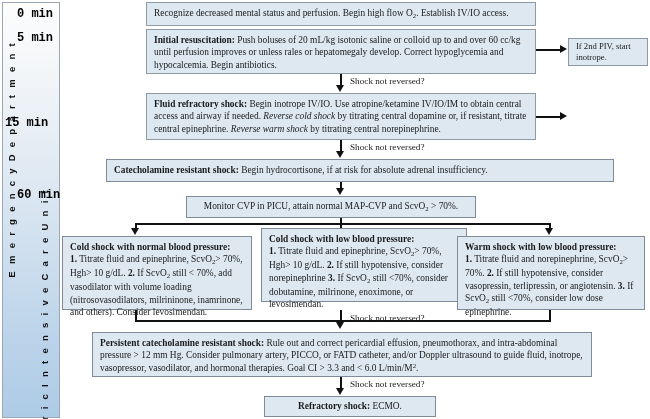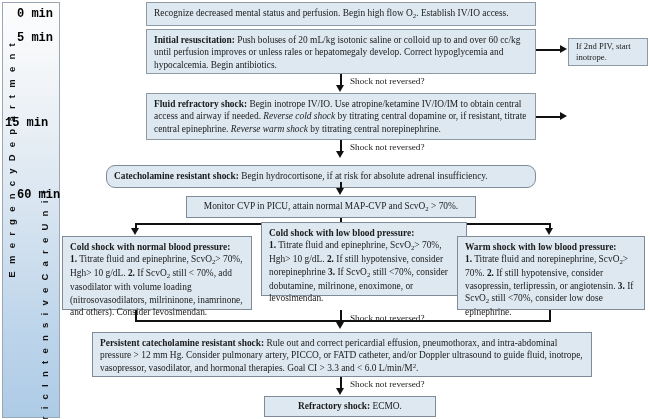--- a/index.html
+++ b/index.html
@@ -120,21 +120,21 @@
   </div>
 
   <div class="hline" style="left:536px;top:116px;width:26px;"></div>
   <div class="arrow-right" style="left:560px;top:112px;"></div>
 
 
   <div class="vline" style="left:340px;top:140px;height:13px;"></div>
   <div class="arrow-down" style="left:336px;top:151px;"></div>
   <div class="conn-label" style="left:350px;top:142px;">Shock not reversed?</div>
 
-  <div class="box thick ctr" style="left:106px;top:165px;width:430px;height:23px;border-radius:9px;">
+  <div class="box thick ctr" style="left:106px;top:159px;width:508px;height:23px;">
     <span><b>Catecholamine resistant shock:</b> Begin hydrocortisone, if at risk for absolute adrenal insufficiency.</span>
   </div>
 
   <div class="vline" style="left:340px;top:182px;height:8px;"></div>
   <div class="arrow-down" style="left:336px;top:188px;"></div>
 
   <div class="box thick ctr" style="left:186px;top:196px;width:290px;height:22px;justify-content:center;">
     <span>Monitor CVP in PICU, attain normal MAP-CVP and ScvO<span class="sub">2</span> &gt; 70%.</span>
   </div>
 
@@ -144,21 +144,21 @@
   <div class="vline" style="left:340px;top:223px;height:7px;"></div>
   <div class="vline" style="left:549px;top:223px;height:7px;"></div>
   <div class="arrow-down" style="left:131px;top:228px;"></div>
   <div class="arrow-down" style="left:336px;top:228px;"></div>
   <div class="arrow-down" style="left:545px;top:228px;"></div>
 
   <div class="box thick" style="left:62px;top:236px;width:190px;height:74px;">
     <span><b>Cold shock with normal blood pressure:</b><br><b>1.</b> Titrate fluid  and epinephrine, ScvO<span class="sub">2</span>&gt; 70%, Hgh&gt; 10 g/dL. <b>2.</b> If ScvO<span class="sub">2</span> still &lt; 70%, add vasodilator with volume loading (nitrosovasodilators, milrininone, inamrinone, and others). Consider levosimendan.</span>
   </div>
 
-  <div class="box thick" style="left:261px;top:222px;width:206px;height:74px;">
+  <div class="box thick" style="left:261px;top:228px;width:206px;height:74px;">
     <span><b>Cold shock with low blood pressure:</b><br><b>1.</b> Titrate fluid and epinephrine, ScvO<span class="sub">2</span>&gt; 70%, Hgh&gt; 10 g/dL. <b>2.</b> If still hypotensive, consider norepinephrine <b>3.</b> If ScvO<span class="sub">2</span> still &lt;70%, consider dobutamine, milrinone, enoximone, or levosimendan.</span>
   </div>
 
   <div class="box thick" style="left:457px;top:236px;width:188px;height:74px;">
     <span><b>Warm shock with low blood pressure:</b><br><b>1.</b> Titrate fluid and norepinephrine, ScvO<span class="sub">2</span>&gt; 70%. <b>2.</b> If still hypotensive, consider vasopressin, terlipressin, or angiotensin. <b>3.</b> If ScvO<span class="sub">2</span> still &lt;70%, consider low dose epinephrine.</span>
   </div>
 
   <div class="vline" style="left:135px;top:310px;height:12px;"></div>
   <div class="vline" style="left:549px;top:310px;height:12px;"></div>
   <div class="hline" style="left:135px;top:320px;width:415px;"></div>

